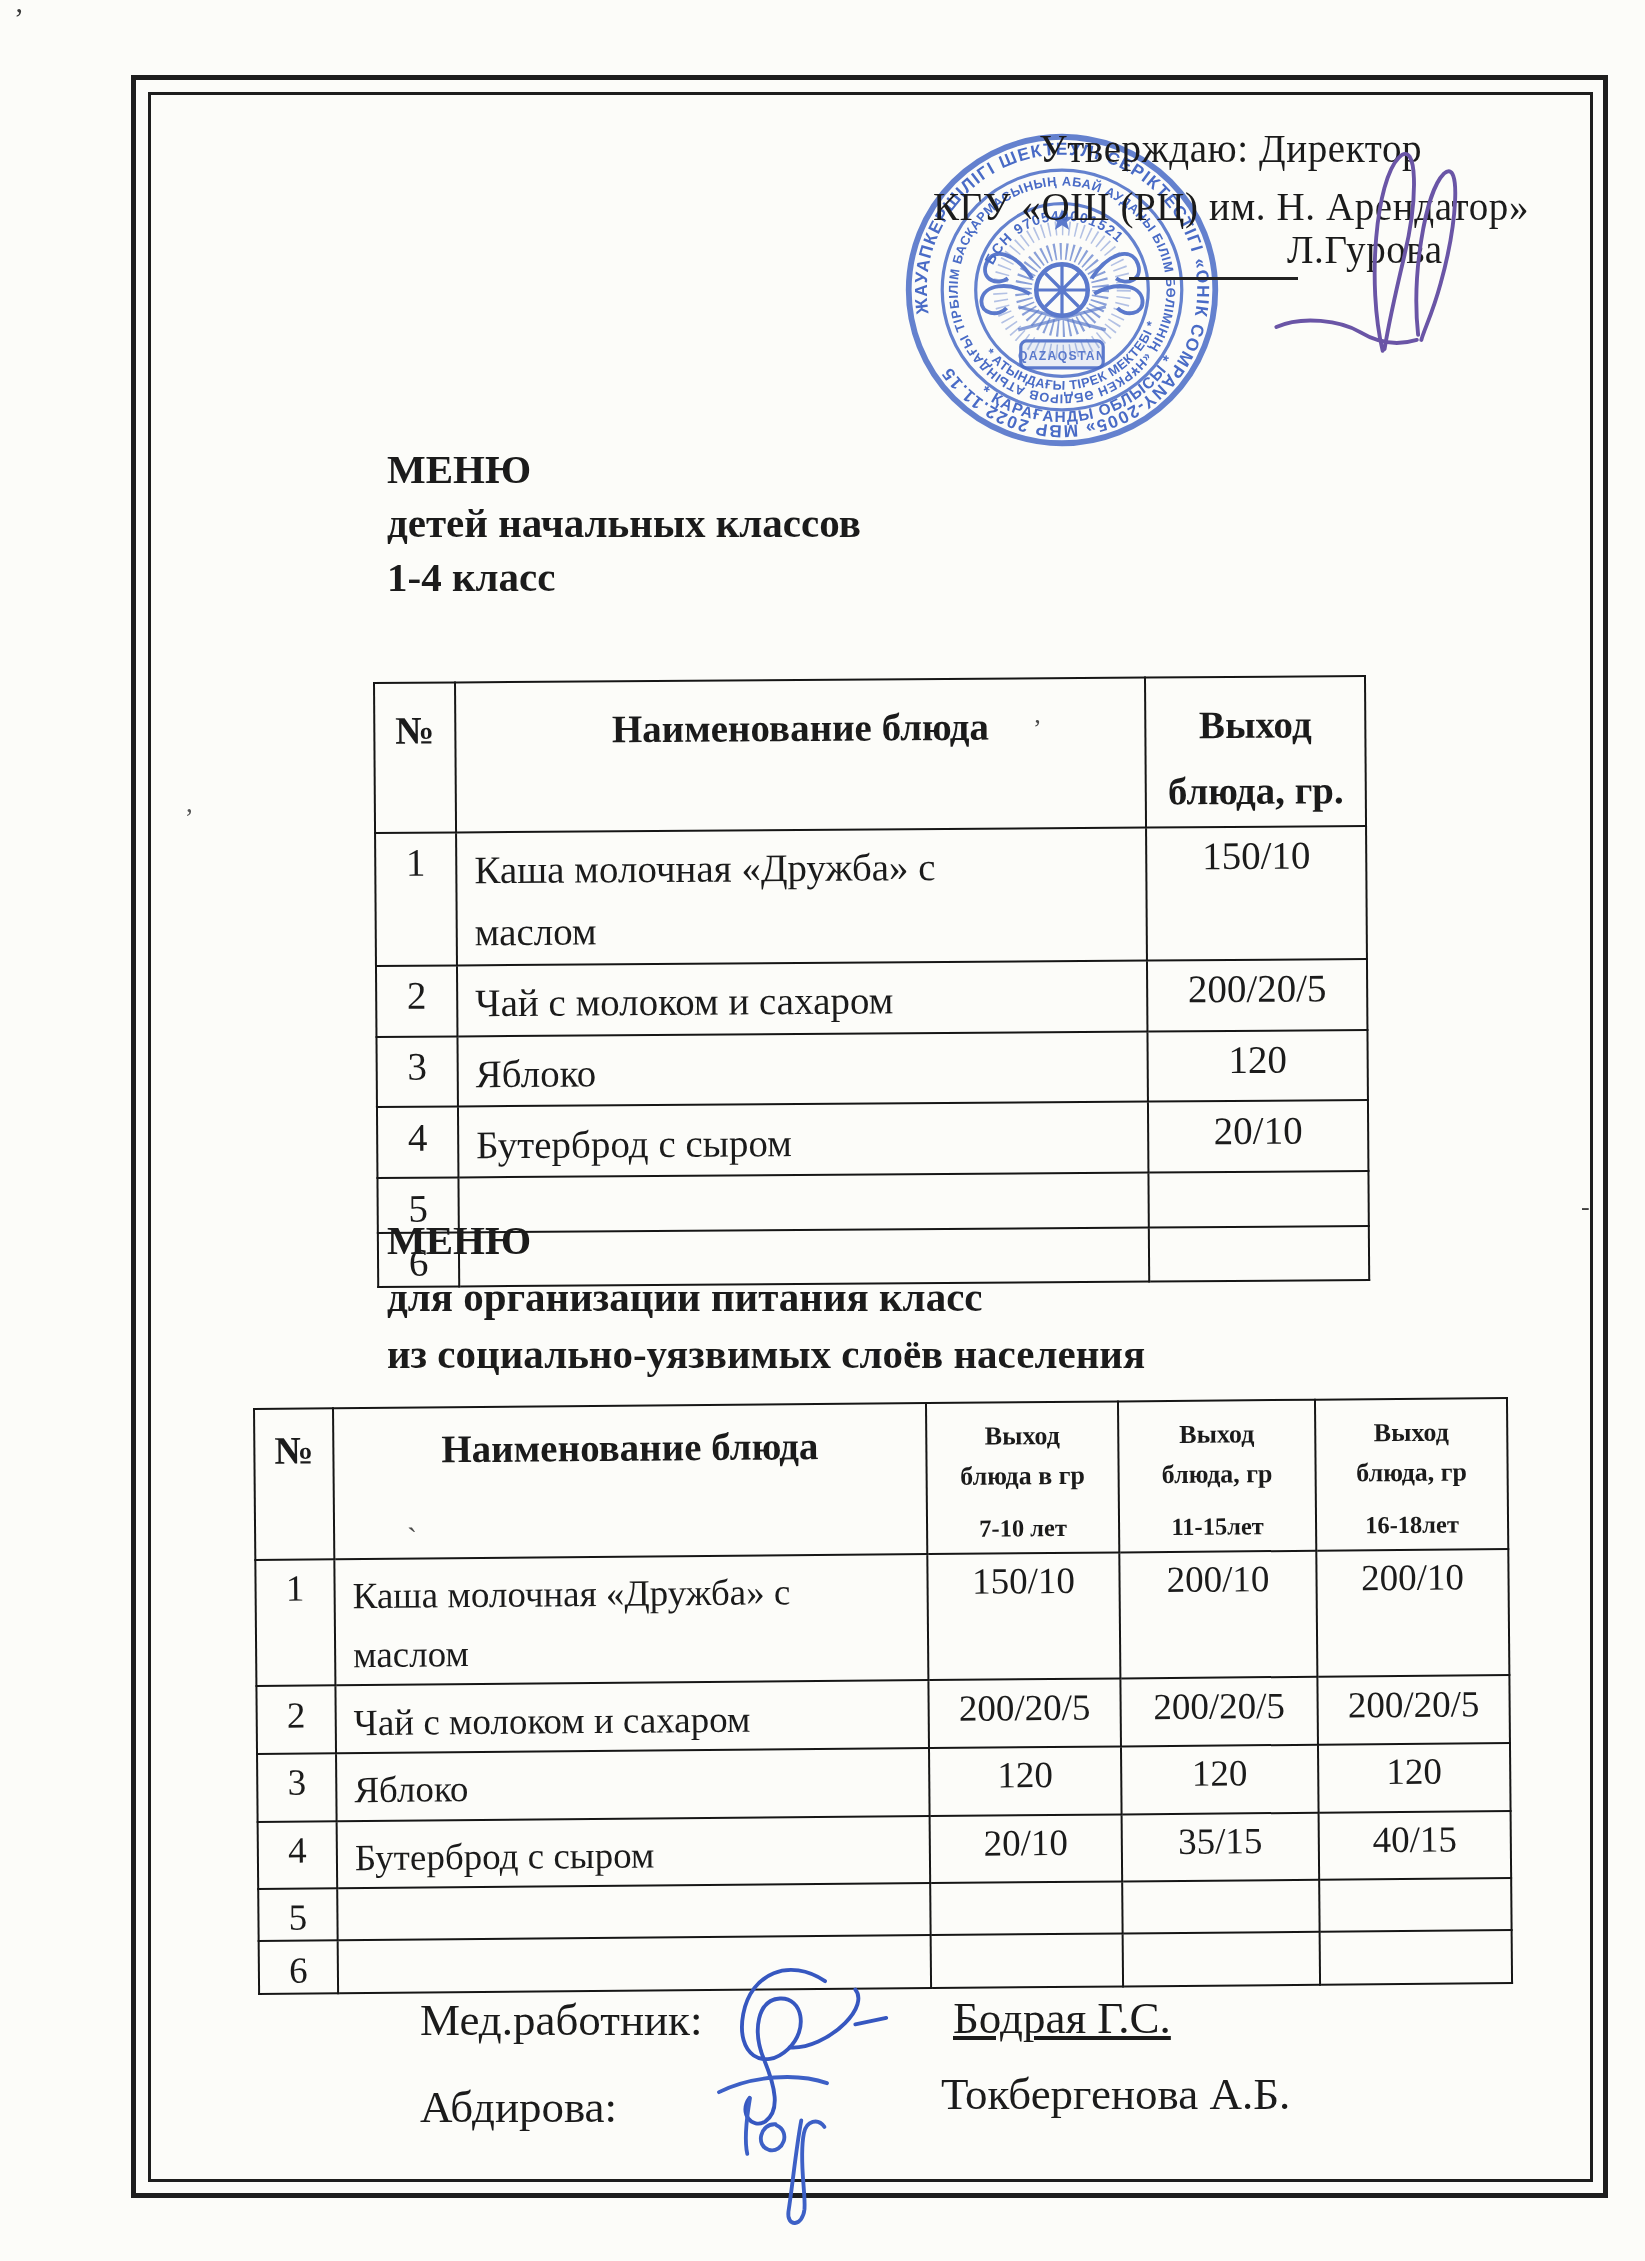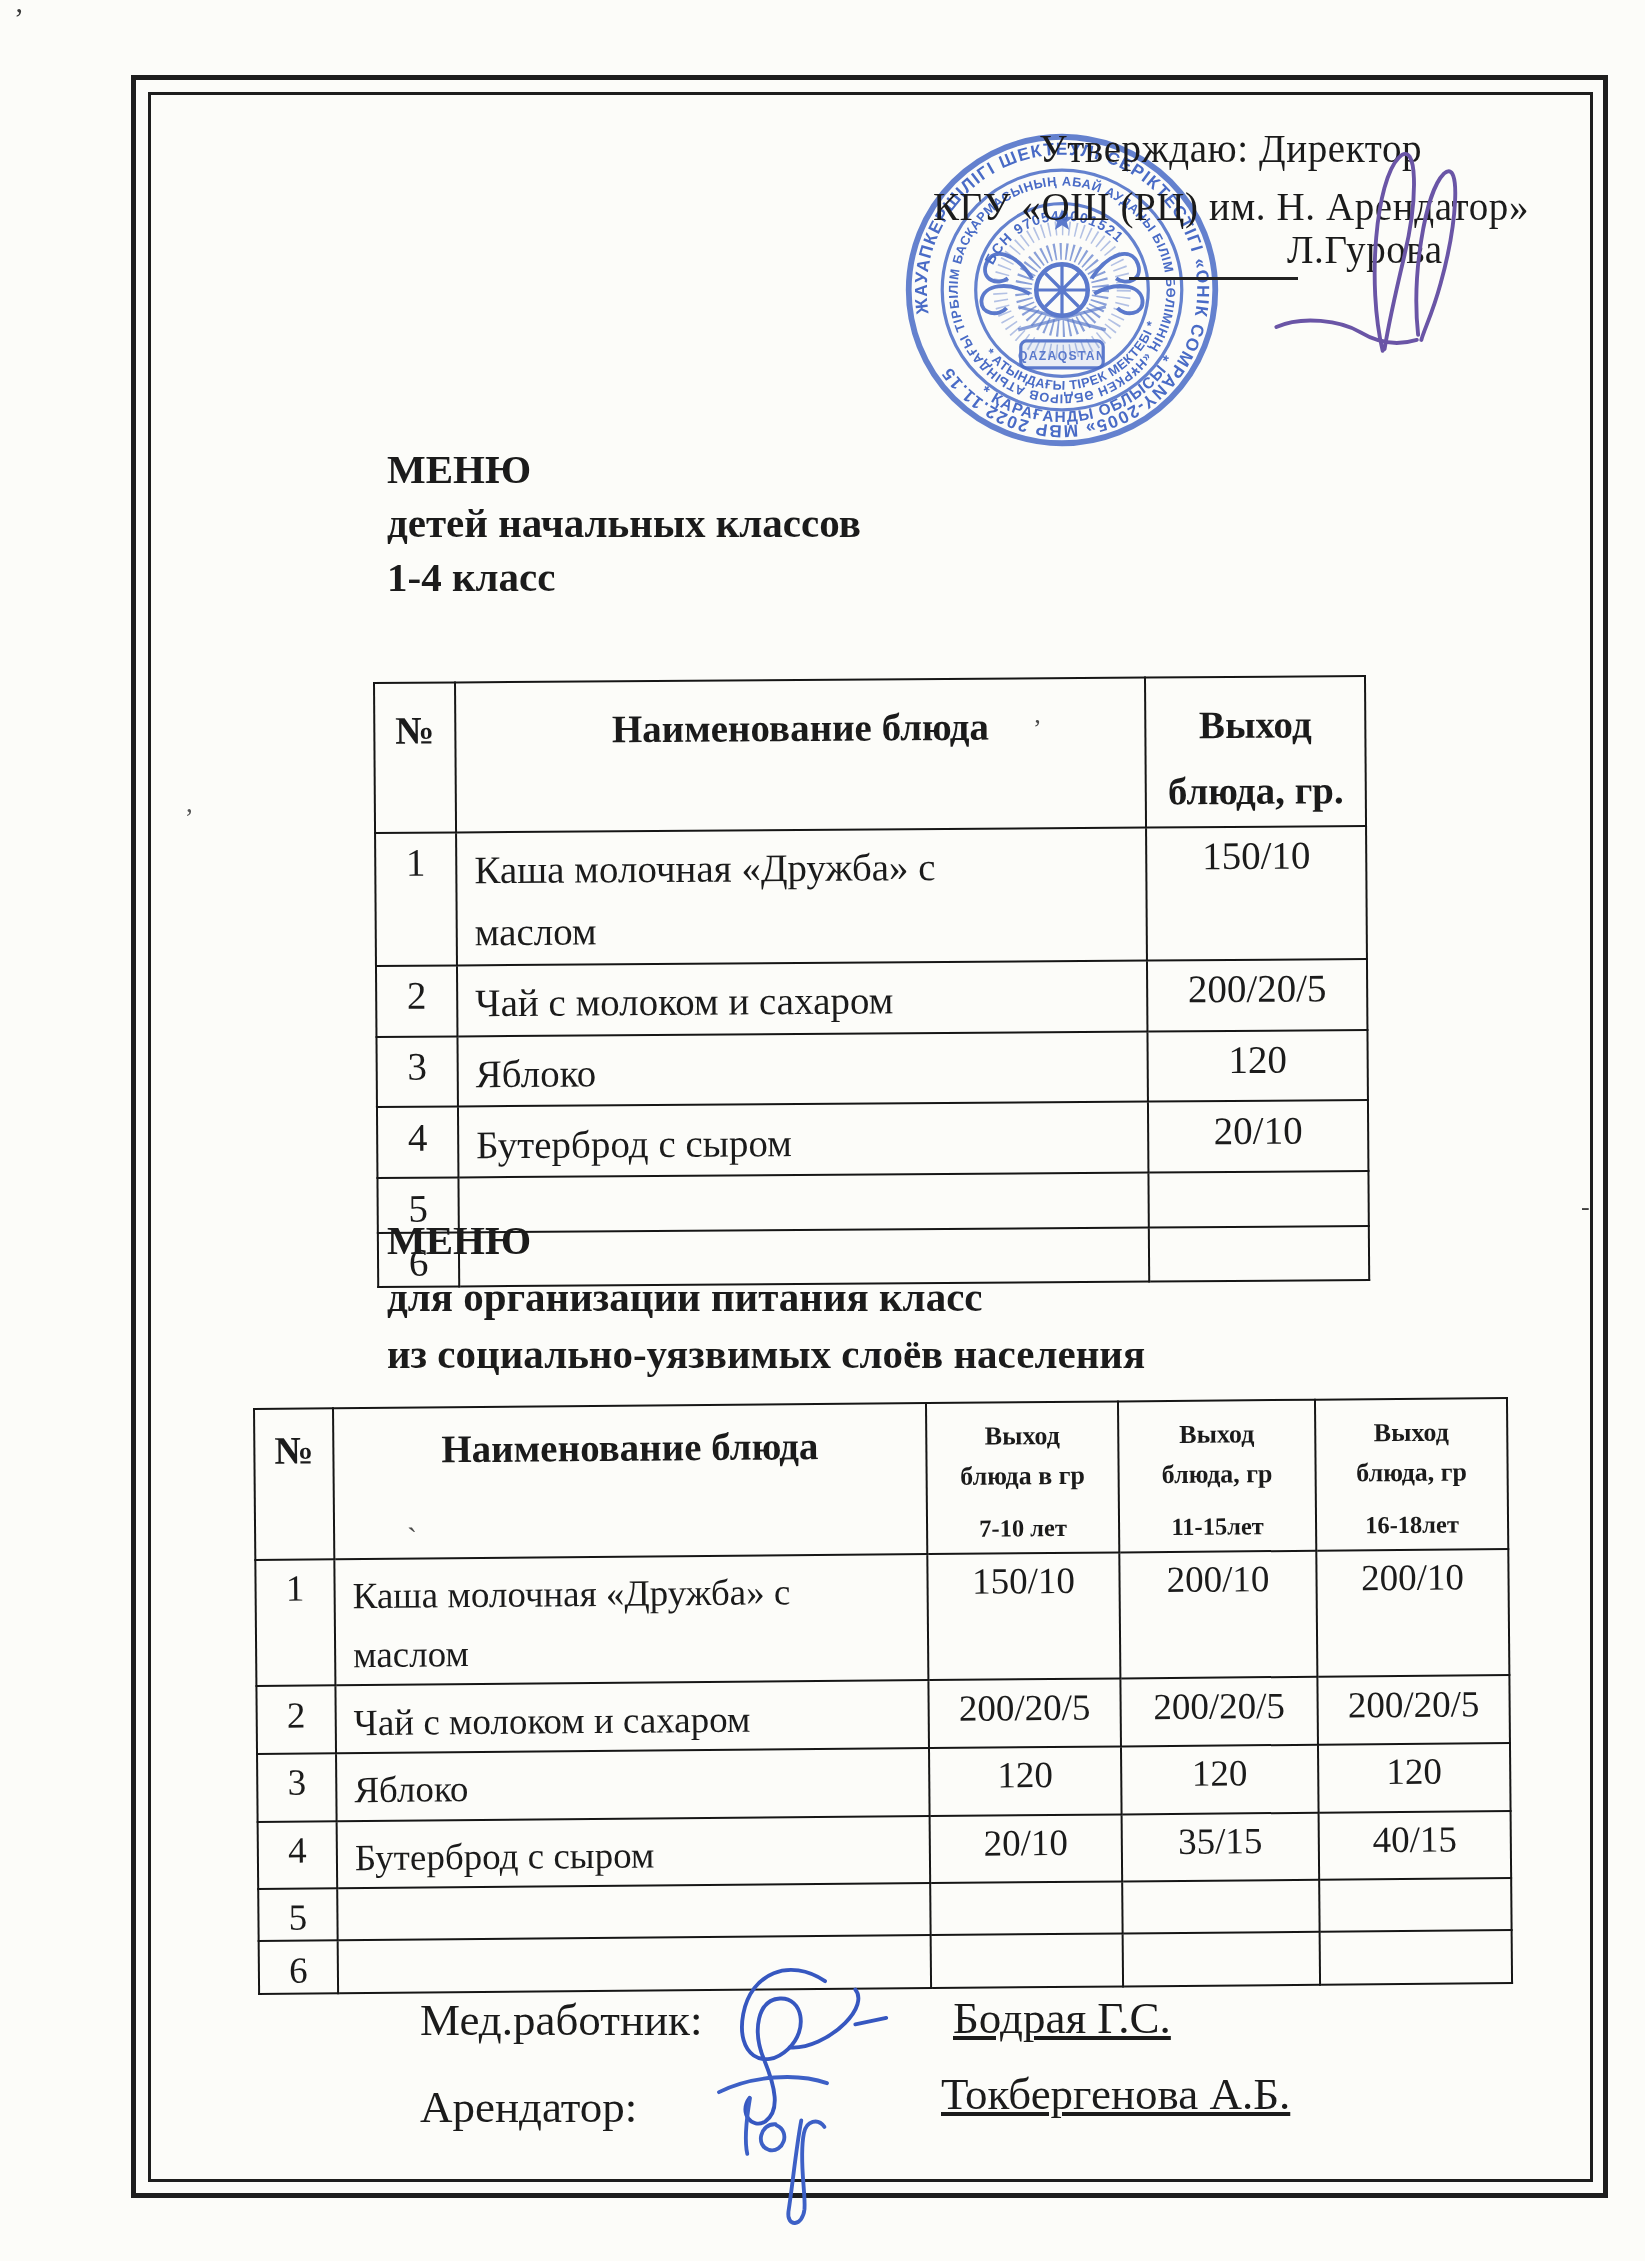--- a/index.html
+++ b/index.html
@@ -58,21 +58,21 @@
   .table2 tr.r2 td{height:59px;}
   .table2 tr.r3 td{height:55px;}
   .table2 tr.r4 td{height:59px;}
   .table2 tr.r5 td,.table2 tr.r6 td{height:50px;}
 
   
   .signoff-label,.signoff-name{position:absolute;font-size:45px;white-space:nowrap;}
   .lab1{left:420px;top:1994px;}
   .name1{left:953px;top:1992px;text-decoration:underline;}
   .lab2{left:420px;top:2081px;}
-  .name2{left:941px;top:2068px;text-decoration:underline;}
+  .name2{left:941px;top:2068px;}
   .sig1{position:absolute;left:693px;top:1952px;width:219px;height:200px;}
   .sig2{position:absolute;left:701px;top:2061px;width:180px;height:187px;}
 
   
   .artifact{position:absolute;color:#3a3a3a;}
   .a1{left:14px;top:1.3px;font-size:30px;}
   .a2{left:186px;top:788px;font-size:27px;color:#555;}
   .a3{left:1033px;top:714px;font-size:26px;color:#4a4a4a;}
   .a4{left:407px;top:1521px;font-size:30px;color:#4a4a4a;}
   .a5{left:1581px;top:1192px;font-size:26px;color:#3f3f3f;}
@@ -286,21 +286,21 @@
   <div class="signoff-label lab1">Мед.работник:</div>
   <svg class="sig1" viewBox="0 0 340 310">
     <g stroke="#3657c0" stroke-width="6" fill="none" stroke-linecap="round">
       <path d="M 205 45 C 150 8 90 32 78 96 C 66 160 110 186 148 150 C 180 120 170 70 135 72 C 100 74 92 122 110 166 C 128 210 136 246 112 263 C 92 275 70 250 88 226"></path>
       <path d="M 150 148 C 178 150 212 134 236 110 C 256 90 262 70 252 58"></path>
       <path d="M 252 112 L 300 102"></path>
     </g>
   </svg>
   <div class="signoff-name name1">Бодрая Г.С.</div>
 
-  <div class="signoff-label lab2">Арендатор:</div>
+  <div class="signoff-label lab2">Абдирова:</div>
   <svg class="sig2" viewBox="0 0 280 290">
     <g stroke="#3d60c6" stroke-width="6" fill="none" stroke-linecap="round">
       <path d="M 28 48 C 80 22 150 18 196 34"></path>
       <path d="M 76 58 C 70 94 67 122 72 144"></path>
       <path d="M 116 98 C 92 96 84 132 106 138 C 128 143 140 110 118 100"></path>
       <path d="M 156 92 C 148 134 142 196 136 234 C 133 258 158 258 161 230 C 163 205 152 152 160 112 C 164 92 182 88 192 102"></path>
     </g>
   </svg>
   <div class="signoff-name name2">Токбергенова А.Б.</div>
 

